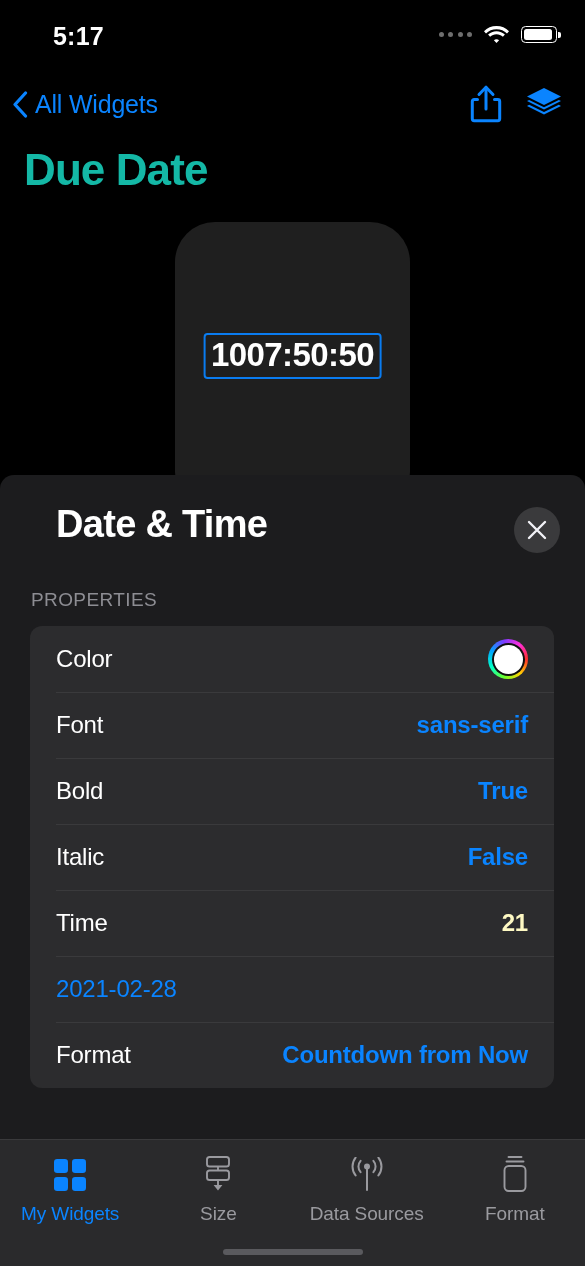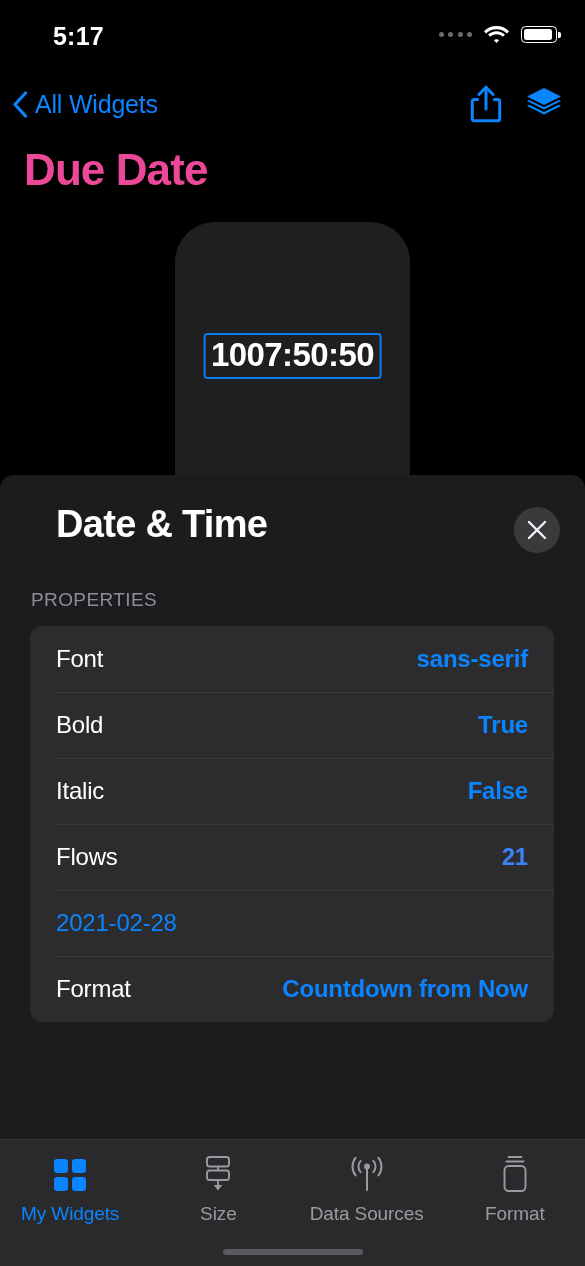--- a/index.html
+++ b/index.html
@@ -32,21 +32,21 @@
   .nav-back { position:absolute; left:12px; top:0; display:flex; align-items:center; gap:7px;
     height:52px; cursor:pointer; }
   .chev { width:16px; height:27px; display:block; }
   .nav-back-label { color:#0a84ff; font-size:25px; letter-spacing:-.2px; }
   .nav-actions { position:absolute; right:22px; top:6px; display:flex; align-items:center; gap:22px; }
   .icon-btn { cursor:pointer; display:block; }
 
   
   .page-title {
     position:absolute; left:24px; top:145px;
-    color:#ec4899; font-size:44px; font-weight:700; letter-spacing:-.9px;
+    color:#14b8a6; font-size:44px; font-weight:700; letter-spacing:-.9px;
   }
 
   
   .preview-wrap { position:absolute; left:0; top:222px; width:585px; height:240px; }
   .widget-card {
     position:absolute; left:175px; top:0; width:235px; height:290px;
     background:#1f1f1f; border-radius:40px;
   }
   .widget-text-sel {
     position:absolute; left:50%; top:111px; transform:translateX(-50%);
@@ -81,21 +81,21 @@
     background:#2c2c2e; border-radius:12px; overflow:hidden;
   }
   .row { position:relative; height:66px; display:flex; align-items:center;
     padding:0 26px; cursor:pointer; }
   .row + .row::before {
     content:""; position:absolute; left:26px; right:0; top:0; height:1px; background:#3a3a3c;
   }
   .row-label { color:#fff; font-size:24px; letter-spacing:-.2px; }
   .row-value { margin-left:auto; font-size:24px; letter-spacing:-.2px;font-weight:bold; }
   .row-value.blue { color:#0a84ff; }
-  .row-value.white { color:#3b82f6; }
+  .row-value.white { color:#fef9c3; }
   .row-link { color:#0a84ff; font-size:24px; letter-spacing:-.2px; }
 
   .color-swatch {
     margin-left:auto; width:40px; height:40px; border-radius:50%;
     background:conic-gradient(from 90deg,
       #ff2d2d,#ffd500,#6aff2d,#00ffc8,#00a6ff,#7b3bff,#ff2ddc,#ff2d2d);
     display:flex; align-items:center; justify-content:center;
   }
   .color-swatch::after {
     content:""; width:29px; height:29px; border-radius:50%;
@@ -187,38 +187,42 @@
         <svg width="20" height="20" viewBox="0 0 20 20">
           <path d="M2 2 18 18M18 2 2 18" stroke="#f2f2f7" stroke-width="2.4" stroke-linecap="round"></path>
         </svg>
       </div>
     </div>
 
     <div class="section-label properties">PROPERTIES</div>
 
     <div class="card">
 
+      <div class="row">
+        <span class="row-label">Color</span>
+        <span class="color-swatch"></span>
+      </div>
 
       <div class="row">
         <span class="row-label">Font</span>
         <span class="row-value blue">sans-serif</span>
       </div>
 
       <div class="row">
         <span class="row-label">Bold</span>
         <span class="row-value blue">True</span>
       </div>
 
       <div class="row">
         <span class="row-label">Italic</span>
         <span class="row-value blue">False</span>
       </div>
 
       <div class="row">
-        <span class="row-label">Flows</span>
+        <span class="row-label">Time</span>
         <span class="row-value white">21</span>
       </div>
 
       <div class="row">
         <span class="row-link">2021-02-28</span>
       </div>
 
       <div class="row">
         <span class="row-label">Format</span>
         <span class="row-value blue">Countdown from Now</span>

